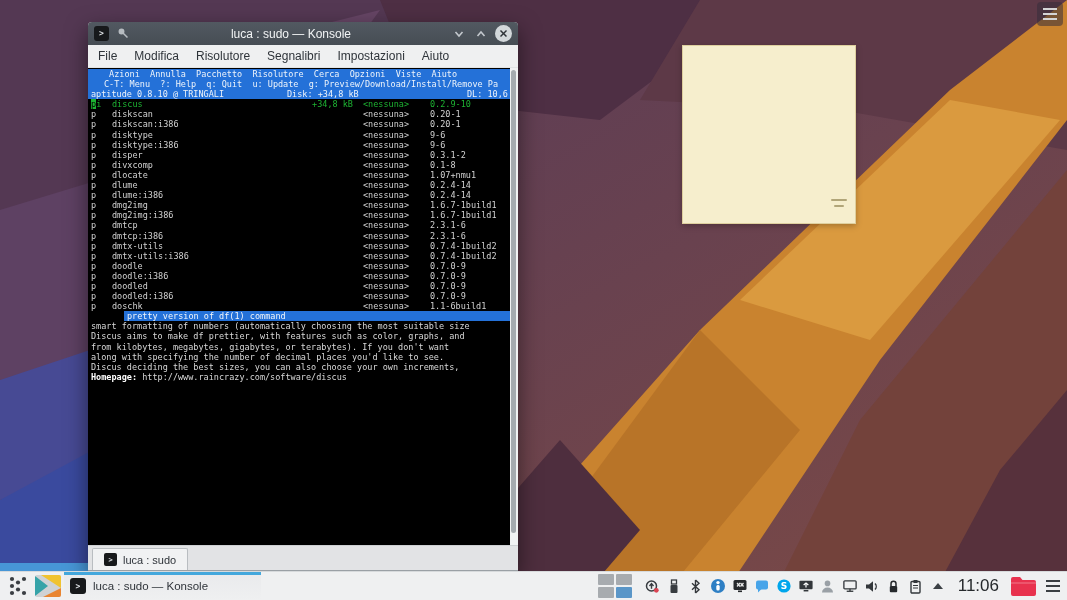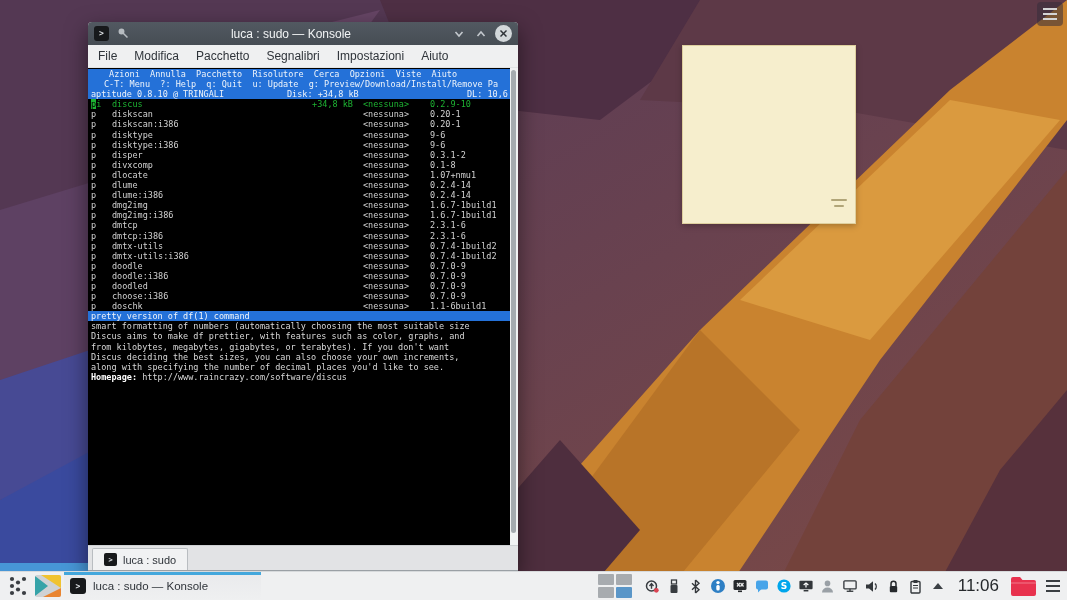--- a/index.html
+++ b/index.html
@@ -45,21 +45,21 @@
   .hdr{background:#2471d8;color:#eef4fb;padding-left:16px;}
   .status-line{position:relative;}
   .status-line span{position:absolute;top:0;white-space:pre;}
   .st-left{left:3px;} .st-disk{left:199px;} .st-dl{left:379px;}
   .trow{display:flex;height:10.1px;line-height:10.1px;color:#d2d2d2;padding-left:3px;
     font-family:"DejaVu Sans Mono",monospace;font-size:8.5px;white-space:pre;}
   .c-flag{width:21px;} .c-name{width:183px;overflow:hidden;} .c-size{width:58px;text-align:right;}
   .c-cand{width:67px;padding-left:10px;} .c-ver{flex:1;}
   .trow.sel{color:#1db232;justify-content:center;}
   .cursor{background:#1db232;color:#000;}
-  .divider{background:#2471d8;color:#f2f6fb;}
+  .divider{background:#2471d8;color:#f2f6fb;margin-left:36px;}
   .homepage b{color:#ffffff;font-weight:bold;}
   .term-scroll{position:absolute;right:0;top:0;bottom:0;width:8px;background:#f1f2f3;}
   .term-thumb{position:absolute;left:1px;width:5px;top:2px;height:97%;background:#a5aaaf;border-radius:3px;}
 
   
   .tabbar{height:24px;background:#e2e3e5;border-top:1px solid #cdd0d3;display:flex;align-items:flex-end;
     padding:0 4px;border-bottom:1px solid #9aa0a5;}
   .tab{display:flex;align-items:center;gap:6px;height:21px;padding:0 11px;background:#f1f2f3;
     border:1px solid #b9bdc1;border-bottom:none;border-radius:2px 2px 0 0;font-size:11px;color:#2f343a;}
   .tab-icon{width:13px;height:13px;border-radius:2px;background:#17191b;color:#dfe3e6;
@@ -156,21 +156,21 @@
           <line x1="1.5" y1="1.5" x2="7.5" y2="7.5"></line>
               <line x1="7.5" y1="1.5" x2="1.5" y2="7.5"></line>
             </g>
           </svg>
       </span>
     </div>
 
     <div class="menubar">
         <span class="menu-item">File</span>
         <span class="menu-item">Modifica</span>
-        <span class="menu-item">Pacchetto</span>
+        <span class="menu-item">Risolutore</span>
         <span class="menu-item">Segnalibri</span>
         <span class="menu-item">Impostazioni</span>
         <span class="menu-item">Aiuto</span>
       </div>
 
     <div class="terminal">
       <div class="term-content">
         <div class="term-line hdr"> Azioni  Annulla  Pacchetto  Risolutore  Cerca  Opzioni  Viste  Aiuto</div>
         <div class="term-line hdr">C-T: Menu  ?: Help  q: Quit  u: Update  g: Preview/Download/Install/Remove Pa</div>
         <div class="term-line hdr status-line">
@@ -191,30 +191,30 @@
             <div class="trow"><span class="c-flag">p</span><span class="c-name">dlume:i386</span><span class="c-size"></span><span class="c-cand">&lt;nessuna&gt;</span><span class="c-ver">0.2.4-14</span></div>
             <div class="trow"><span class="c-flag">p</span><span class="c-name">dmg2img</span><span class="c-size"></span><span class="c-cand">&lt;nessuna&gt;</span><span class="c-ver">1.6.7-1build1</span></div>
             <div class="trow"><span class="c-flag">p</span><span class="c-name">dmg2img:i386</span><span class="c-size"></span><span class="c-cand">&lt;nessuna&gt;</span><span class="c-ver">1.6.7-1build1</span></div>
             <div class="trow"><span class="c-flag">p</span><span class="c-name">dmtcp</span><span class="c-size"></span><span class="c-cand">&lt;nessuna&gt;</span><span class="c-ver">2.3.1-6</span></div>
             <div class="trow"><span class="c-flag">p</span><span class="c-name">dmtcp:i386</span><span class="c-size"></span><span class="c-cand">&lt;nessuna&gt;</span><span class="c-ver">2.3.1-6</span></div>
             <div class="trow"><span class="c-flag">p</span><span class="c-name">dmtx-utils</span><span class="c-size"></span><span class="c-cand">&lt;nessuna&gt;</span><span class="c-ver">0.7.4-1build2</span></div>
             <div class="trow"><span class="c-flag">p</span><span class="c-name">dmtx-utils:i386</span><span class="c-size"></span><span class="c-cand">&lt;nessuna&gt;</span><span class="c-ver">0.7.4-1build2</span></div>
             <div class="trow"><span class="c-flag">p</span><span class="c-name">doodle</span><span class="c-size"></span><span class="c-cand">&lt;nessuna&gt;</span><span class="c-ver">0.7.0-9</span></div>
             <div class="trow"><span class="c-flag">p</span><span class="c-name">doodle:i386</span><span class="c-size"></span><span class="c-cand">&lt;nessuna&gt;</span><span class="c-ver">0.7.0-9</span></div>
             <div class="trow"><span class="c-flag">p</span><span class="c-name">doodled</span><span class="c-size"></span><span class="c-cand">&lt;nessuna&gt;</span><span class="c-ver">0.7.0-9</span></div>
-            <div class="trow"><span class="c-flag">p</span><span class="c-name">choose:i386</span><span class="c-size"></span><span class="c-cand">&lt;nessuna&gt;</span><span class="c-ver">0.7.0-9</span></div>
+            <div class="trow"><span class="c-flag">p</span><span class="c-name">doodled:i386</span><span class="c-size"></span><span class="c-cand">&lt;nessuna&gt;</span><span class="c-ver">0.7.0-9</span></div>
             <div class="trow"><span class="c-flag">p</span><span class="c-name">doschk</span><span class="c-size"></span><span class="c-cand">&lt;nessuna&gt;</span><span class="c-ver">1.1-6build1</span></div>
           </div>
         <div class="term-line divider">pretty version of df(1) command</div>
         <div>
             <div class="term-line">smart formatting of numbers (automatically choosing the most suitable size</div>
             <div class="term-line">Discus aims to make df prettier, with features such as color, graphs, and</div>
             <div class="term-line">from kilobytes, megabytes, gigabytes, or terabytes). If you don't want</div>
+            <div class="term-line">along with specifying the number of decimal places you'd like to see.</div>
             <div class="term-line">Discus deciding the best sizes, you can also choose your own increments,</div>
-            <div class="term-line">along with specifying the number of decimal places you'd like to see.</div>
           </div>
         <div class="term-line homepage"><b>Homepage:</b><span> http://www.raincrazy.com/software/discus</span></div>
       </div>
       <div class="term-scroll">
         <div class="term-thumb"></div>
       </div>
     </div>
 
     <div class="tabbar">
       <div class="tab">

